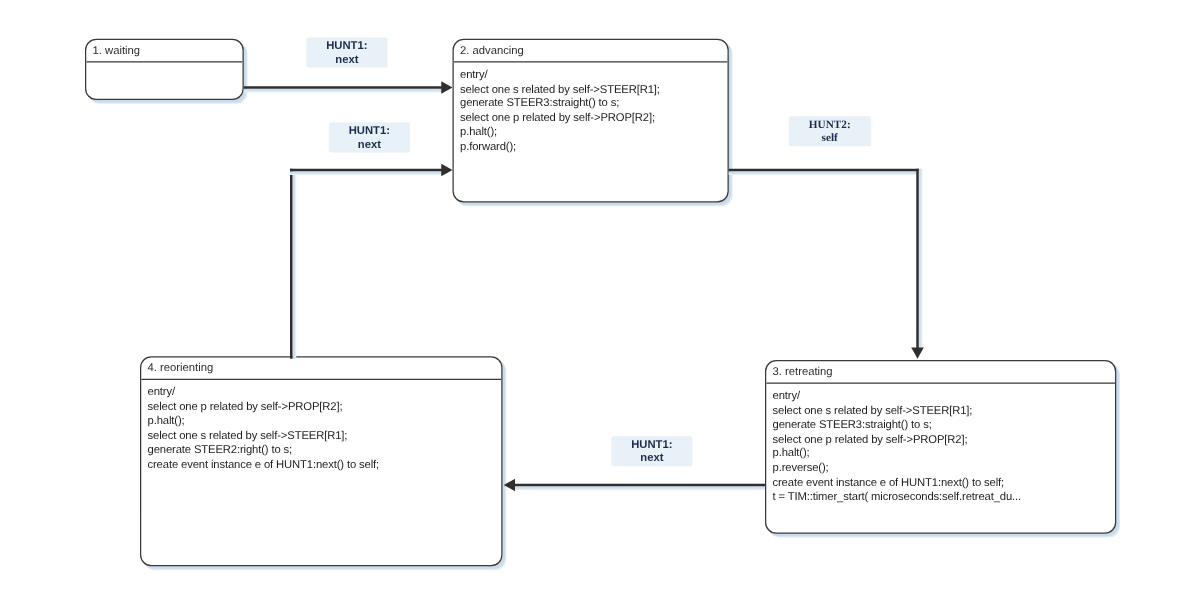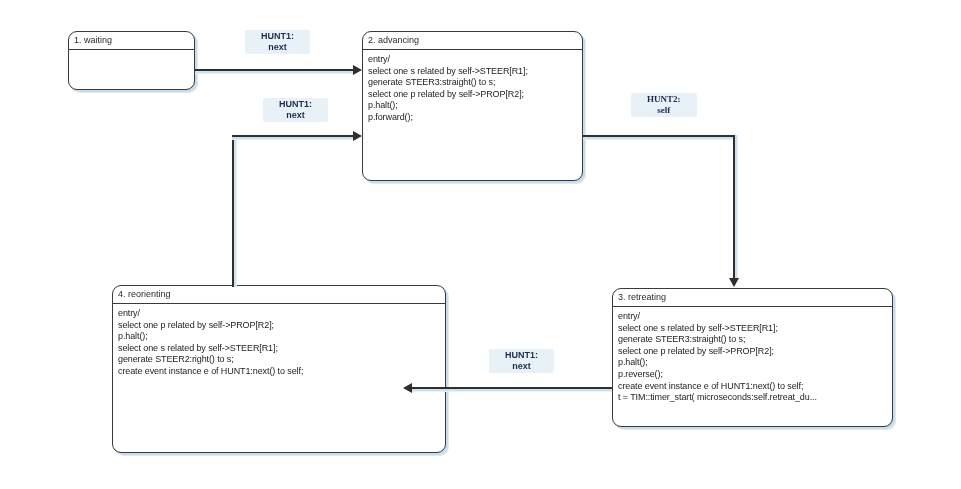--- a/index.html
+++ b/index.html
@@ -105,26 +105,26 @@
     display: block;
     font-weight: bold;
     text-align: center;
   }
 </style>
 </head>
 <body>
 
 <div id="canvas">
 
-  <div class="state" style="left:68px; top:31px; width:127px; height:59px;">
+  <div class="state" style="left:68px; top:31px; width:127px; height:49px;">
     <div class="state-title">1. waiting</div>
     <div class="state-body"></div>
   </div>
 
-  <div class="state" style="left:362px; top:31px; width:221px; height:150px;">
+  <div class="state" style="left:362px; top:31px; width:221px; height:131px;">
     <div class="state-title">2. advancing</div>
     <div class="state-body">
       <div class="state-line">entry/</div>
       <div class="state-line">select one s related by self-&gt;STEER[R1];</div>
       <div class="state-line">generate STEER3:straight() to s;</div>
       <div class="state-line">select one p related by self-&gt;PROP[R2];</div>
       <div class="state-line">p.halt();</div>
       <div class="state-line">p.forward();</div>
     </div>
   </div>
@@ -136,21 +136,21 @@
       <div class="state-line">select one s related by self-&gt;STEER[R1];</div>
       <div class="state-line">generate STEER3:straight() to s;</div>
       <div class="state-line">select one p related by self-&gt;PROP[R2];</div>
       <div class="state-line">p.halt();</div>
       <div class="state-line">p.reverse();</div>
       <div class="state-line">create event instance e of HUNT1:next() to self;</div>
       <div class="state-line">t = TIM::timer_start( microseconds:self.retreat_du...</div>
     </div>
   </div>
 
-  <div class="state" style="left:112px; top:285px; width:334px; height:168px;">
+  <div class="state" style="left:112px; top:285px; width:290px; height:168px;">
     <div class="state-title">4. reorienting</div>
     <div class="state-body">
       <div class="state-line">entry/</div>
       <div class="state-line">select one p related by self-&gt;PROP[R2];</div>
       <div class="state-line">p.halt();</div>
       <div class="state-line">select one s related by self-&gt;STEER[R1];</div>
       <div class="state-line">generate STEER2:right() to s;</div>
       <div class="state-line">create event instance e of HUNT1:next() to self;</div>
     </div>
   </div>

